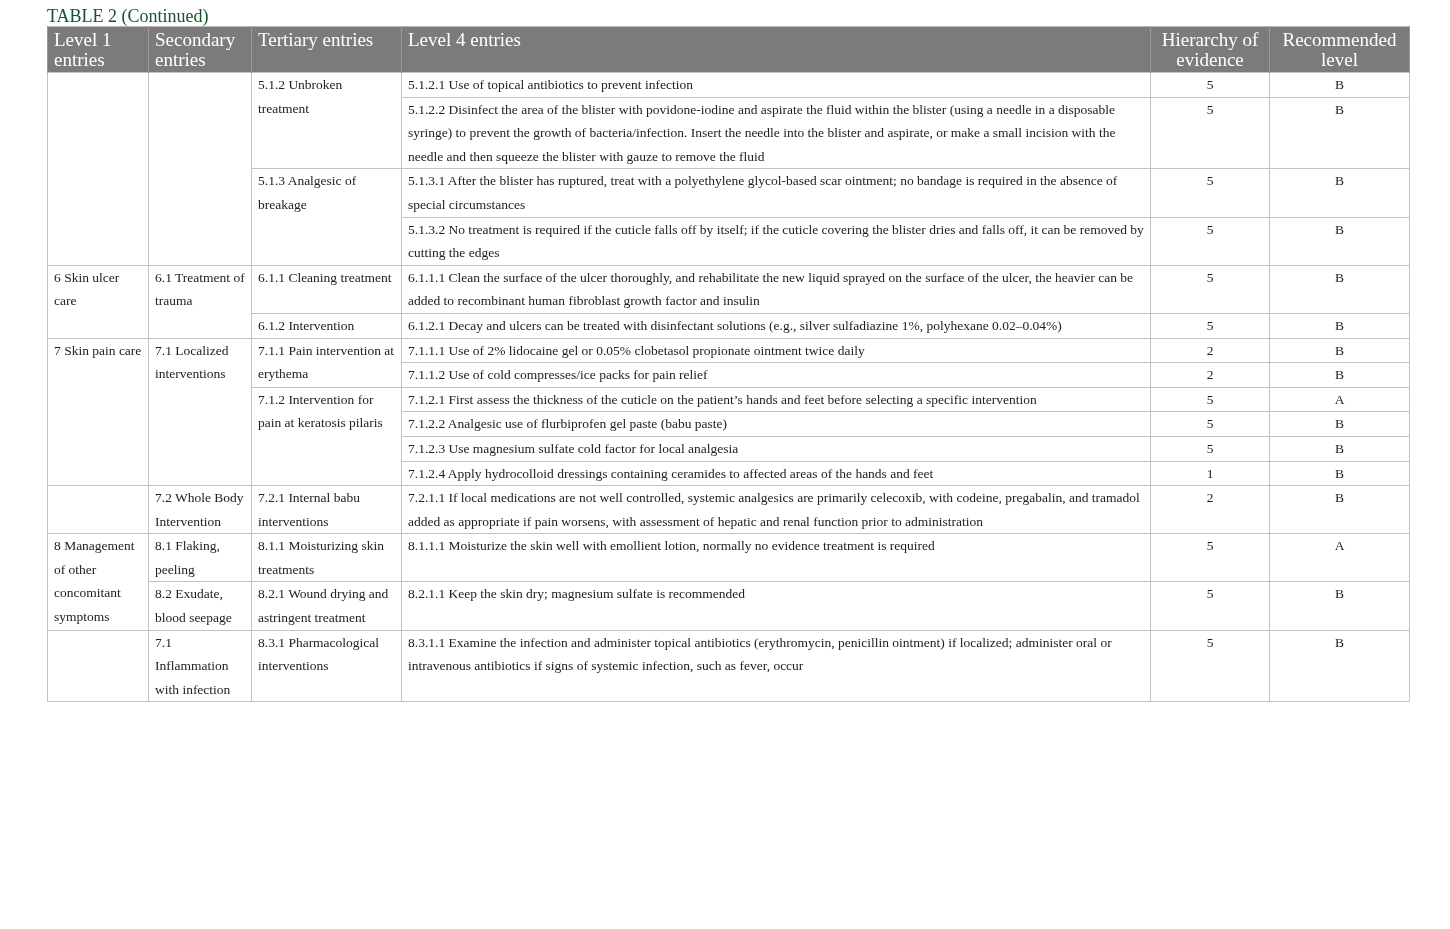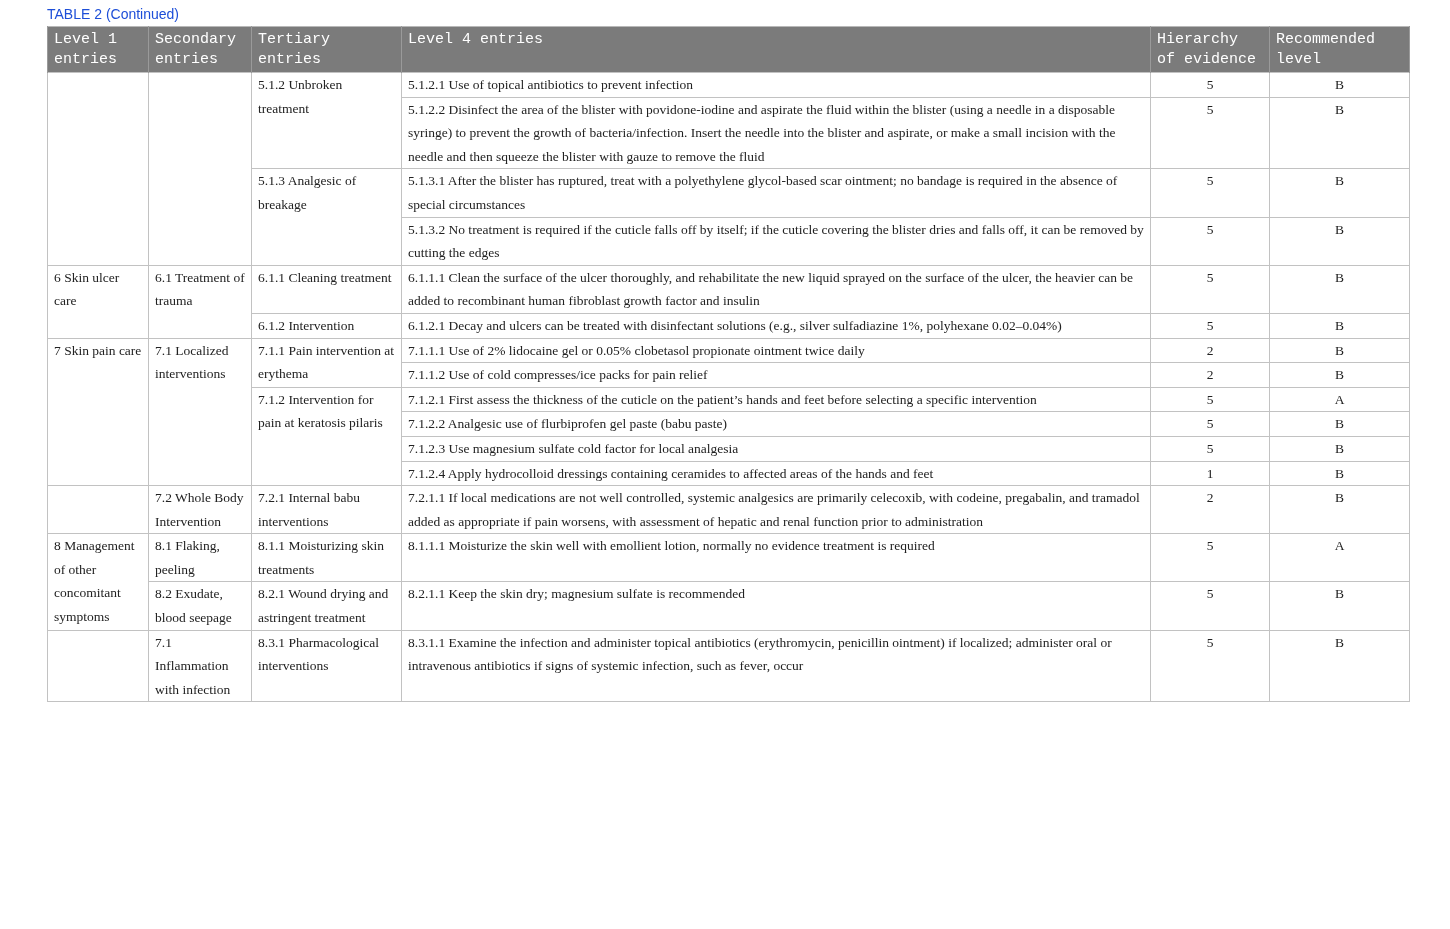--- a/index.html
+++ b/index.html
@@ -1,38 +1,38 @@
 <!DOCTYPE html>
 <html><head>
 <meta charset="utf-8">
 <style>
   html, body { margin: 0; padding: 0; background: #ffffff; }
   body { width: 1450px; height: 929px; position: relative; overflow: hidden; }
   .caption {
     position: absolute; left: 47px; top: 6px;
-    font-family: Liberation Sans, sans-serif; font-size: 14px; color: #1d4ed8;
+    font-family: Liberation Serif, serif; font-size: 18px; color: #14532d;
     letter-spacing: 0px;
   }
   table.main {
     position: absolute; left: 47px; top: 26px;
     width: 1362px;
     border-collapse: collapse;
     table-layout: fixed;
     border: 1.5px solid #b8b8b8;
   }
   table.main th {
     background: #7b7b7b; color: #ffffff;
-    font-family: Liberation Mono, monospace; font-weight: normal;
-    font-size: 15px; line-height: 20px;
+    font-family: Liberation Serif, serif; font-weight: normal;
+    font-size: 19px; line-height: 20px;
     text-align: left; vertical-align: top;
     padding: 3px 6px 2px 6px;
     border-left: 1.5px solid #9a9a9a;
     border-right: 1.5px solid #9a9a9a;
   }
-  table.main th.center { }
+  table.main th.center { text-align: center; }
   table.main td {
     font-family: "Liberation Serif", "DejaVu Serif", serif;
     font-size: 13.5px; line-height: 23.6px; color: #222222;
     vertical-align: top;
     padding: 0 6px;
     border: 1.5px solid #c2c2c2;
   }
   table.main td.center { text-align: center; }
 </style>
 </head>

